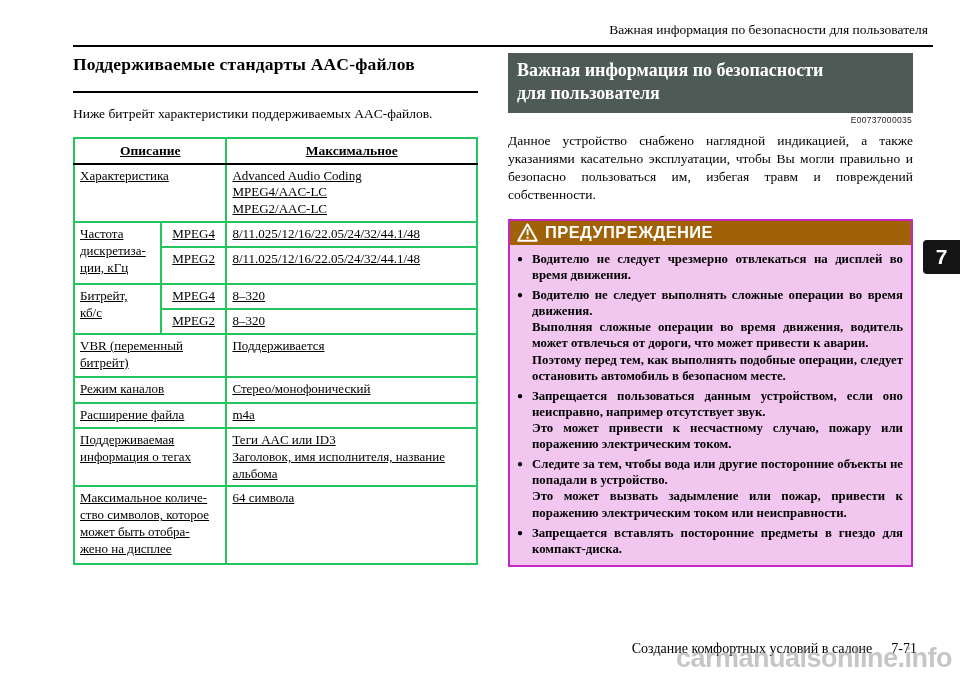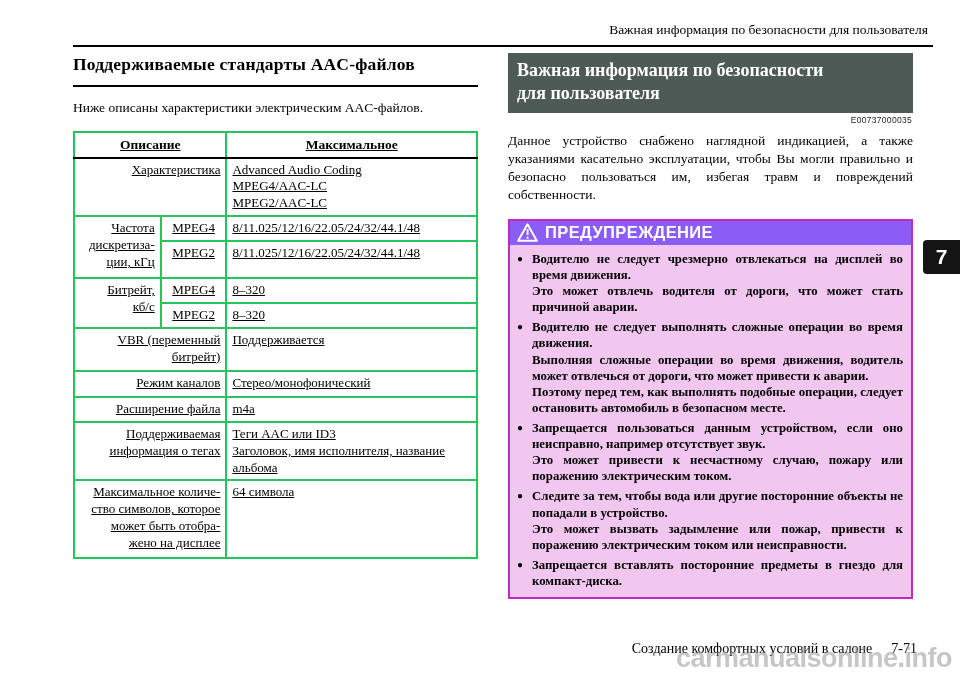--- a/index.html
+++ b/index.html
@@ -7,41 +7,41 @@
   .page {
     position:relative; width:960px; height:679px; background:#ffffff;
     font-family:"Liberation Serif", serif; color:#000; overflow:hidden;
   }
   
   .running-head { position:absolute; top:22px; right:32px; font-size:13.5px; }
   .top-rule { position:absolute; left:73px; top:45px; width:860px; height:2px; background:#000; }
 
   
   .left-col { position:absolute; left:73px; top:54px; width:405px; }
-  .left-heading { font-size:17.5px; font-weight:bold; padding-bottom:10px; border-bottom:2px solid #000; letter-spacing:.2px; }
+  .left-heading { font-size:17.5px; font-weight:bold; padding-bottom:16px; border-bottom:2px solid #000; letter-spacing:.2px; }
   .left-intro { margin-top:13px; font-size:13.5px; }
 
   table.aac { border-collapse:collapse; margin-top:15px; width:405px; font-size:13px; line-height:1.3; border:2px solid #000; }
   table.aac th, table.aac td { border:2px solid #22c55e; padding:3px 5px; vertical-align:top;text-decoration:underline; }
   table.aac th { font-size:13.5px; font-weight:bold; text-align:center; border-bottom:2px solid #000; vertical-align:middle; }
-  td.desc  { text-align:right; }
+  td.desc  { text-align:left; }
   td.codec { text-align:center; vertical-align:middle; }
   td.det   { text-align:left; padding-left:7px; }
   td.mid   { vertical-align:middle; }
   .pre     { white-space:pre-line; }
 
   
   .right-col { position:absolute; left:508px; top:53px; width:405px; }
   .section-box { background:#4e5a56; color:#fff; padding:6px 9px 8px 9px; }
   .section-box .t { font-size:18px; font-weight:bold; line-height:1.28; white-space:pre-line; }
   .section-code { text-align:right; font-family:"Liberation Sans", sans-serif; font-size:8.5px; color:#222; margin:2px 1px 7px 0; letter-spacing:.3px; }
   .right-intro { font-size:13.5px; line-height:1.33; text-align:justify; }
 
   .warning { margin-top:15px; border:2.5px solid #c32ac3; }
-  .warning-header { background:#8b5cf6; color:#fff; padding:2px 8px 3px 7px; display:flex; align-items:center; gap:7px;
+  .warning-header { background:#a16207; color:#fff; padding:2px 8px 3px 7px; display:flex; align-items:center; gap:7px;
                     font-family:"Liberation Sans", sans-serif; font-weight:bold; font-size:16.5px; letter-spacing:.4px; }
   .warning-body { background:#f1c7ef; padding:6px 8px 8px 7px; }
   .witem { display:flex; margin-top:4px; }
   .witem:first-child { margin-top:0; }
   .wbullet { width:15px; flex:0 0 15px; font-size:10px; line-height:16px; }
   .wtext { flex:1; font-size:12.8px; font-weight:bold; line-height:1.26; text-align:justify; }
   .wtext p { margin:0; }
 
   
   .footer { position:absolute; top:641px; right:43px; font-size:14px; display:flex; gap:19px; }
@@ -55,21 +55,21 @@
 </head>
 <body>
 
 <div class="page">
 
   <div class="running-head">Важная информация по безопасности для пользователя</div>
   <div class="top-rule"></div>
 
   <div class="left-col">
     <div class="left-heading">Поддерживаемые стандарты AAC-файлов</div>
-    <div class="left-intro">Ниже описаны характеристики электрическим AAC-файлов.</div>
+    <div class="left-intro">Ниже битрейт характеристики поддерживаемых AAC-файлов.</div>
 
     <table class="aac">
       <colgroup>
           <col style="width:87px">
           <col style="width:66px">
           <col style="width:252px">
         </colgroup>
       <tbody>
           <tr style="height:24px">
         <th colspan="2">Описание</th>
@@ -151,21 +151,20 @@
           </svg>
         </span>
         <span>ПРЕДУПРЕЖДЕНИЕ</span>
       </div>
       <div class="warning-body">
 
         <div class="witem">
           <span class="wbullet">●</span>
           <div class="wtext">
             <p>Водителю не следует чрезмерно отвлекаться на дисплей во время движения.</p>
-            <p>Это может отвлечь водителя от дороги, что может стать причиной аварии.</p>
           </div>
         </div>
 
         <div class="witem">
           <span class="wbullet">●</span>
           <div class="wtext">
             <p>Водителю не следует выполнять сложные операции во время движения.</p>
             <p>Выполняя сложные операции во время движения, водитель может отвлечься от дороги, что может привести к аварии.</p>
             <p>Поэтому перед тем, как выполнять подобные операции, следует остановить автомобиль в безопасном месте.</p>
           </div>

